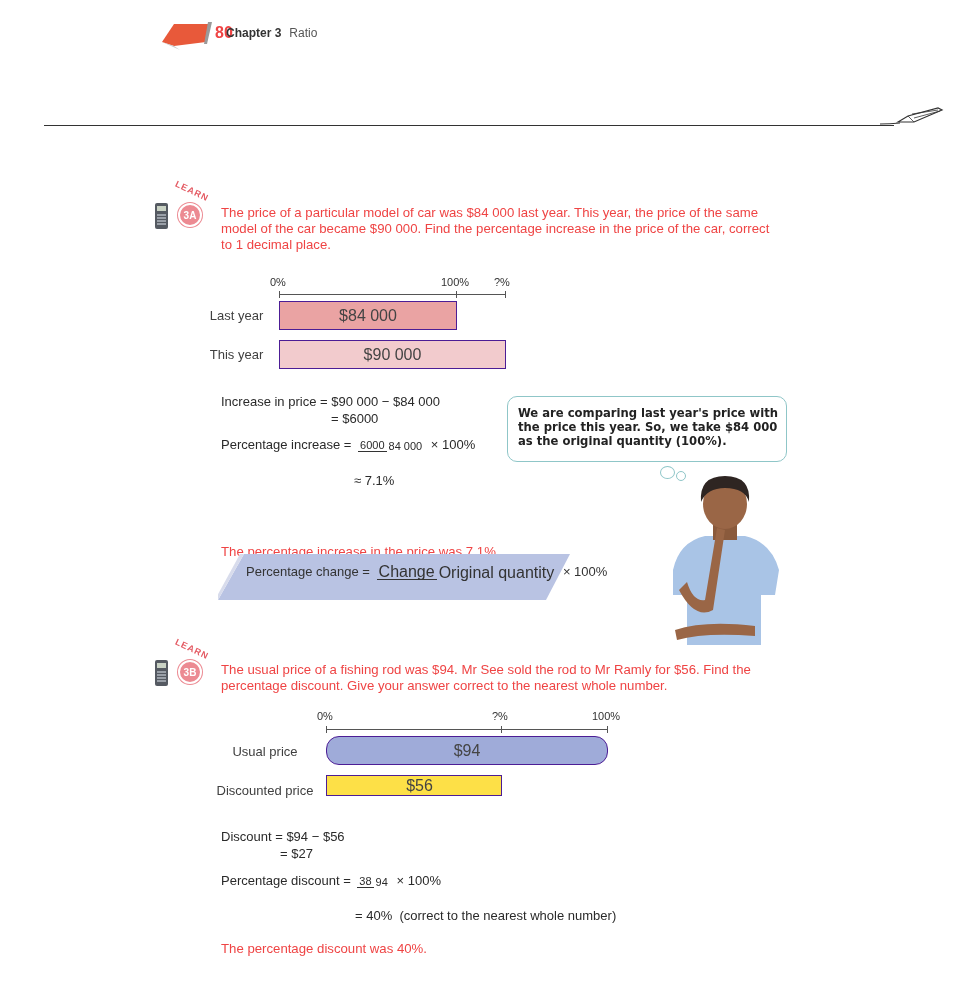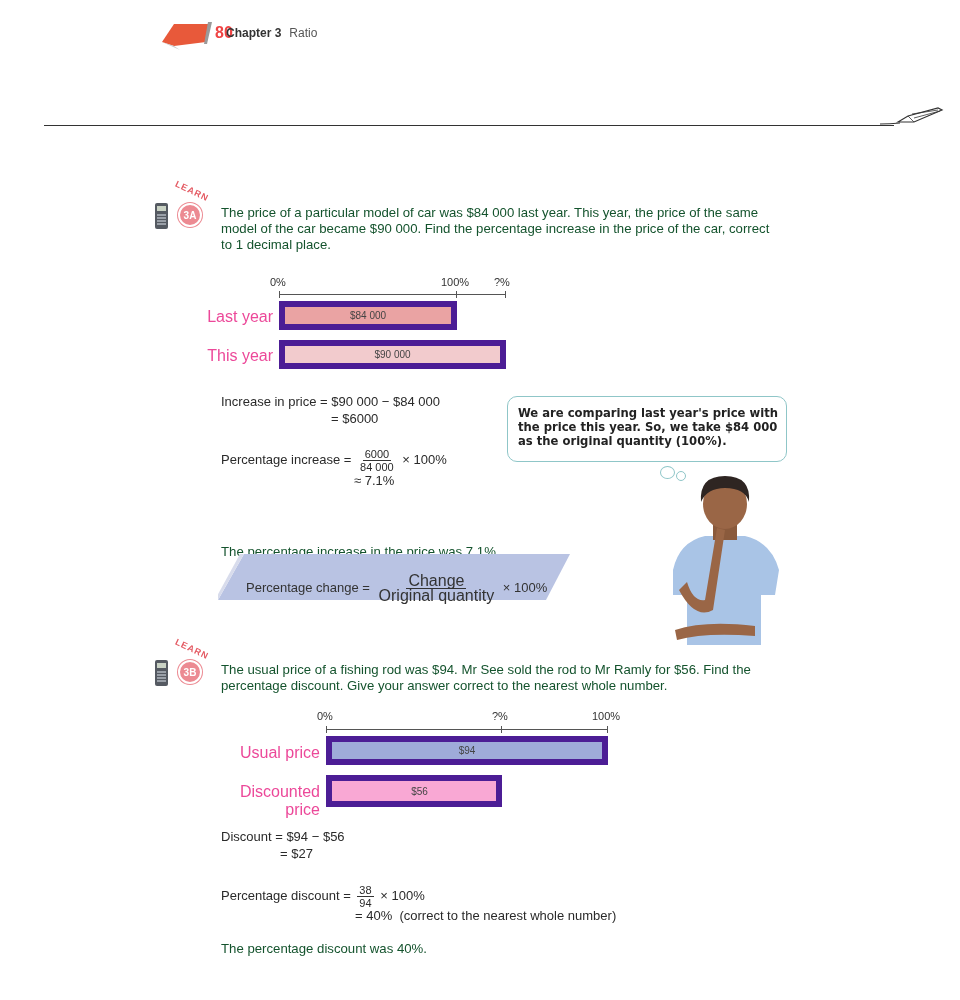--- a/index.html
+++ b/index.html
@@ -22,33 +22,33 @@
   
   .calc { width:13px; height:26px; background:#555a62; border-radius:2px; }
   .calc::before { content:""; position:absolute; left:2px; top:3px; width:9px; height:5px; background:#c9d2c4; }
   .calc::after { content:""; position:absolute; left:2px; top:10px; width:9px; height:13px;
     background:repeating-linear-gradient(0deg,#555a62 0 1px,#9aa0a8 1px 3px); }
   .learn-word { font-size:9px; font-weight:bold; color:#e45a63; letter-spacing:1px; }
   .learn-circle { width:20px; height:20px; border-radius:50%; background:#ec8a92; border:2px solid #fff;
     box-shadow:0 0 0 1px #ec8a92; color:#fff; font-size:10px; font-weight:bold;
     display:flex; align-items:center; justify-content:center; }
 
-  .para { font-size:13.2px; line-height:16px; color:#14532d; }
+  .para { font-size:13.2px; line-height:16px; color:#ef4444; }
 
   
   .axis-line { height:1px; background:#555; }
   .tick { width:1px; height:7px; background:#555; }
   .tick-label { font-size:11px; color:#333; }
-  .row-label { font-size:16px; color:#ec4899; text-align:right; }
-  .bar { border:6px solid #4c1d95; display:flex; align-items:center; justify-content:center;
-    font-size:10px; color:#444; box-sizing:border-box; }
+  .row-label { font-size:13px; color:#404040; text-align:center; }
+  .bar { border:1px solid #4c1d95; display:flex; align-items:center; justify-content:center;
+    font-size:16px; color:#444; box-sizing:border-box; }
 
   .math { font-size:13px; color:#2a2a2a; white-space:nowrap; }
-  .frac { display:inline-flex; flex-direction:column; align-items:center; vertical-align:middle;
-    font-size:11px; line-height:12px; margin:12px 3px; }
+  .frac { display:inline-flex; flex-direction:row; align-items:center; vertical-align:middle;
+    font-size:11px; line-height:12px; margin:3px 3px; }
   .frac .num { border-bottom:1px solid #333; padding:0 2px; }
   .frac .den { padding:0 2px; }
 
   
   .bubble { left:507px; top:396px; width:280px; height:66px; border:1.5px solid #8fc6c8;
     border-radius:10px; box-sizing:border-box; background:#fff; }
   .bubble-text { left:518px; top:406px; width:268px;
     font-family:"DejaVu Sans", sans-serif; font-size:11.6px; line-height:14px; color:#222;font-weight:bold; }
   .dot1 { left:660px; top:466px; width:13px; height:11px; border:1.5px solid #8fc6c8; border-radius:50%; background:#fff; }
   .dot2 { left:676px; top:471px; width:8px; height:8px; border:1.5px solid #8fc6c8; border-radius:50%; background:#fff; }
@@ -144,23 +144,23 @@
 
 <div class="abs tick-label" style="left:317px;top:710px;">0%</div>
 <div class="abs tick-label" style="left:492px;top:710px;">?%</div>
 <div class="abs tick-label" style="left:592px;top:710px;">100%</div>
 <div class="abs axis-line" style="left:326px;top:729px;width:281px;"></div>
 <div class="abs tick" style="left:326px;top:726px;"></div>
 <div class="abs tick" style="left:501px;top:726px;"></div>
 <div class="abs tick" style="left:607px;top:726px;"></div>
 
 <div class="abs row-label" style="left:210px;top:744px;width:110px;">Usual price</div>
-<div class="abs bar" style="left:326px;top:736px;width:282px;height:29px;background:#9fabd9;">$94</div>
+<div class="abs bar" style="left:326px;top:736px;width:282px;height:29px;background:#9fabd9;border-radius:13px;">$94</div>
 <div class="abs row-label" style="left:210px;top:783px;width:110px;">Discounted price</div>
-<div class="abs bar" style="left:326px;top:775px;width:176px;height:32px;background:#f9a8d4;padding-left:11px;">$56</div>
+<div class="abs bar" style="left:326px;top:775px;width:176px;height:21px;background:#fde047;padding-left:11px;">$56</div>
 
 <div class="abs math" style="left:221px;top:829px;">Discount = $94 − $56</div>
 <div class="abs math" style="left:280px;top:846px;">= $27</div>
 <div class="abs math" style="left:221px;top:872px;">
   <span>Percentage discount =</span>
   <span class="frac">
     <span class="num">38</span>
     <span class="den">94</span>
   </span>
   <span>× 100%</span>

